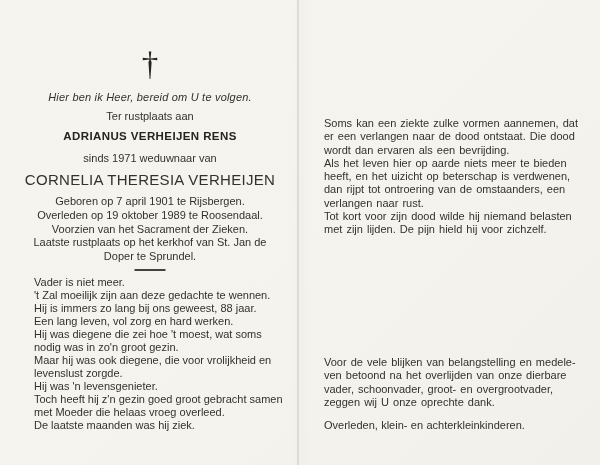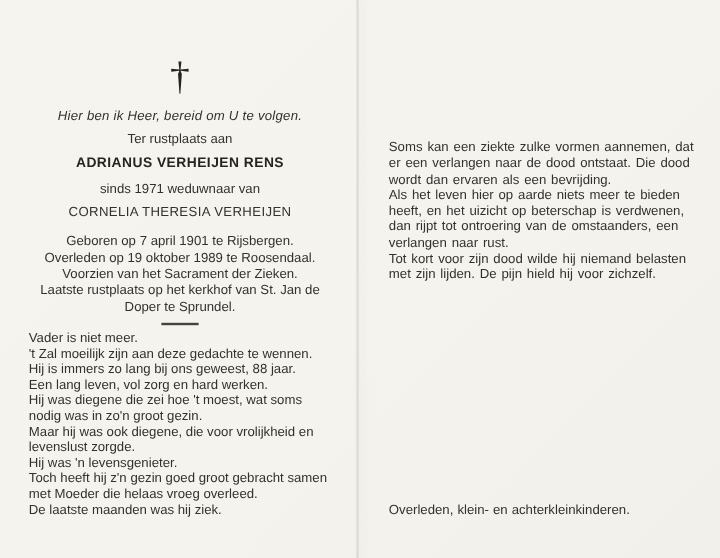--- a/index.html
+++ b/index.html
@@ -53,42 +53,42 @@
   }
   .dedication { top: 110px; font-size: 11px; }
   .deceased-name {
     top: 130px;
     font-size: 11.5px;
     font-weight: bold;
     letter-spacing: 0.4px;
     color: #26241f;
   }
   .relation-line { top: 152px; font-size: 11px; }
-  .spouse-name   { top: 171px; font-size: 11px; letter-spacing: 0.3px; }
+  .spouse-name   { top: 171px; font-size: 15px; letter-spacing: 0.3px; }
 
   .lines { white-space: pre-line; }
 
   .vitals {
     top: 195px;
     font-size: 11px;
     line-height: 13.8px;
     text-align: center;
   }
   .divider {
     position: absolute;
     top: 269px;
     left: 50%;
     transform: translateX(-50%);
     width: 31px;
     height: 2px;
     background: #45433f;
   }
   .memorial {
     top: 276px;
-    left: 16px;
+    left: 26px;
     right: 0;
     font-size: 11px;
     line-height: 13px;
     text-align: left;
   }
 
   .rp {
     font-size: 11px;
     line-height: 13.3px;
     text-align: left;
@@ -137,16 +137,20 @@
   <div class="page page-right">
     <div class="abs lines rp p-illness">Soms kan een ziekte zulke vormen aannemen, dat
 er een verlangen naar de dood ontstaat. Die dood
 wordt dan ervaren als een bevrijding.
 Als het leven hier op aarde niets meer te bieden
 heeft, en het uizicht op beterschap is verdwenen,
 dan rijpt tot ontroering van de omstaanders, een
 verlangen naar rust.
 Tot kort voor zijn dood wilde hij niemand belasten
 met zijn lijden. De pijn hield hij voor zichzelf.</div>
+    <div class="abs lines rp p-acknowledge">Voor de vele blijken van belangstelling en medele-
+ven betoond na het overlijden van onze dierbare
+vader, schoonvader, groot- en overgrootvader,
+zeggen wij U onze oprechte dank.</div>
     <div class="abs rp p-signature">Overleden, klein- en achterkleinkinderen.</div>
   </div>
 
 </div>
 
 </body></html>

